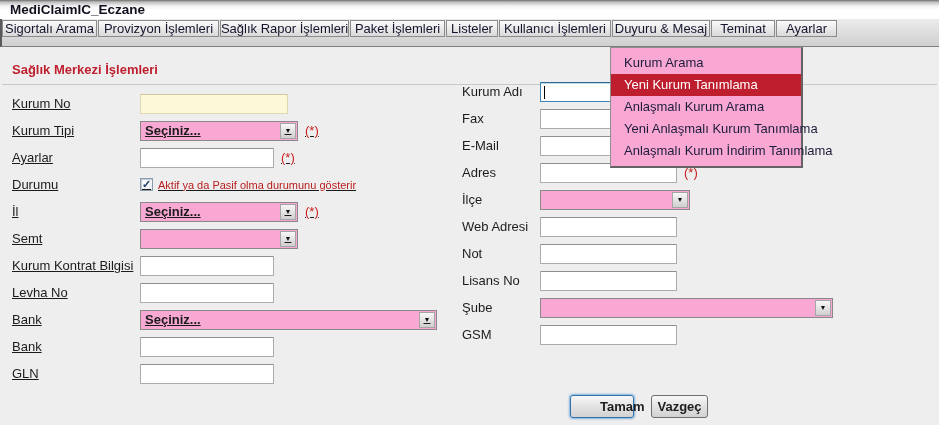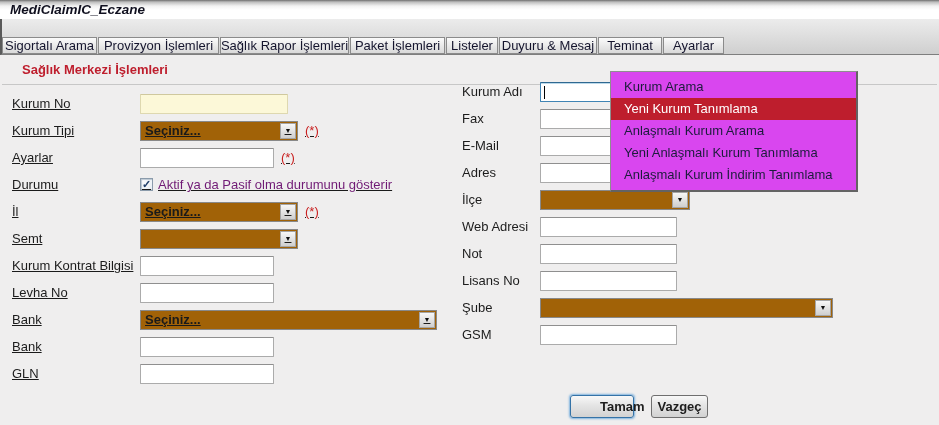--- a/index.html
+++ b/index.html
@@ -1,66 +1,66 @@
 <!DOCTYPE html>
 <html><head>
 <meta charset="utf-8">
 <style>
   html,body{margin:0;padding:0;background:#fff;}
   .win{position:relative;width:939px;height:425px;overflow:hidden;background:#efeeee;
        font-family:"Liberation Sans",sans-serif;font-size:13px;color:#1a1a1a;}
   
   .header{position:absolute;top:0;left:0;right:0;height:19px;
           background:linear-gradient(180deg,#6e6e6e 0px,#bdbdbd 2px,#f2f2f2 6px,#ffffff 10px);}
-  .app-title{position:absolute;left:10px;top:2px;font-weight:bold;font-style:italic;
+  .app-title{position:absolute;left:10px;top:2px;font-weight:bold;
              font-size:13.5px;color:#10101f;white-space:nowrap;}
   
-  .menubar{position:absolute;top:19px;left:0;right:0;height:36px;box-sizing:border-box;
+  .menubar{position:absolute;top:19px;left:0;right:0;height:28px;box-sizing:border-box;
            background:linear-gradient(#ececec,#cfcfcf);border-bottom:1px solid #7e7e7e;
-           border-left:2px solid #5a5a5a;display:flex;align-items:flex-end;padding-top:1px;}
+           border-left:2px solid #5a5a5a;display:flex;align-items:flex-start;padding-top:1px;}
   .menubtn{box-sizing:border-box;border:1px solid #8b8b8b;margin-right:1px;
            background:linear-gradient(#fbfbfb,#d9d9d9);display:flex;align-items:center;
            justify-content:center;color:#15152e;font-size:13px;white-space:nowrap;cursor:default;}
   
-  .dropdown{position:absolute;left:610px;top:47px;width:248px;z-index:10;background:#d946ef;
+  .dropdown{position:absolute;left:610px;top:47px;width:193px;z-index:10;background:#f9a8d4;
             border:1px solid #8f8f8f;border-right:2px solid #636363;border-bottom:2px solid #636363;
-            padding:4px 0;box-sizing:border-box;margin-top:24px;}
+            padding:4px 0;box-sizing:border-box;}
   .menu-item{height:22px;line-height:22px;padding-left:13px;color:#1c1c3c;font-size:13px;
              white-space:nowrap;cursor:default;}
   .menu-item.selected{background:#be1e2d;color:#ffffff;}
   
-  .section-title{position:absolute;left:12px;top:62px;font-weight:bold;color:#be1e2d;font-size:13px;margin-left:10px;}
+  .section-title{position:absolute;left:12px;top:62px;font-weight:bold;color:#be1e2d;font-size:13px;}
   .rule{position:absolute;top:84px;left:2px;right:2px;border-top:1px solid #c7c7c7;height:0;}
   
   .col{position:absolute;display:grid;grid-auto-rows:27px;align-items:center;}
   .col-left{left:12px;top:90px;grid-template-columns:128px auto;text-decoration:underline;}
   .col-right{left:462px;top:78px;grid-template-columns:78px auto;}
   .row{display:contents;}
   .flabel{color:#1c1c1c;font-size:13px;white-space:nowrap;}
   .cell{position:relative;display:flex;align-items:center;}
   .ti{height:20px;box-sizing:border-box;border:1px solid #ababab;border-top-color:#8f8f8f;
       border-radius:1px;background:#fff;padding:0 3px;width:134px;
       font:13px "Liberation Sans",sans-serif;outline:none;}
   .ti.r{width:137px;}
   .ti.yellow{width:148px;background:#fcf8d8;border-color:#ded8b0;border-top-color:#cfc89e;}
   .ti.focused{border-color:#4084b4;border-top-color:#2f6991;box-shadow:inset 0 1px 0 #bcd9ea;}
   .caret{position:absolute;left:4px;top:4px;width:1px;height:13px;background:#000;}
-  .combo{width:158px;height:20px;box-sizing:border-box;border:1px solid #898989;background:#a16207;
+  .combo{width:158px;height:20px;box-sizing:border-box;border:1px solid #898989;background:#f9a8d4;
          display:flex;align-items:center;cursor:default;}
   .combo .val{flex:1;padding-left:4px;font-weight:bold;font-size:13px;white-space:nowrap;overflow:hidden;}
   .combo .arrow{width:16px;align-self:stretch;margin:1px;border:1px solid #a5a5a5;box-sizing:border-box;
         background:linear-gradient(#f7f7f7,#cfcfcf);display:flex;align-items:center;
         justify-content:center;font-size:7px;color:#101010;}
   .combo.w-left{width:297px;} .combo.w-right{width:293px;} .combo.ilce{width:150px;}
   .req{color:#c92121;margin-left:7px;font-size:13px;}
   .cb{width:13px;height:13px;box-sizing:border-box;border:1px solid #8b9bab;flex:0 0 auto;
       background:linear-gradient(135deg,#ffffff,#e7edf2);display:inline-flex;align-items:center;
       justify-content:center;margin-right:5px;box-shadow:inset 1px 1px 1px rgba(110,135,160,.45);}
   .cb .tick{font-size:11px;font-weight:bold;color:#22406b;line-height:1;margin-top:-1px;}
-  .cb-label{font-size:13px;color:#701a75;white-space:nowrap;}
+  .cb-label{font-size:11px;color:#b91c1c;white-space:nowrap;}
   
   .btn{position:absolute;top:395px;height:23px;box-sizing:border-box;border-radius:3px;
        font:bold 13px "Liberation Sans",sans-serif;color:#1e1e1e;text-align:center;line-height:21px;
        background:linear-gradient(#f8f8f8,#e4e4e4 45%,#d2d2d2);cursor:default;}
   .btn.ok{left:570px;width:64px;border:1px solid #3573a7;box-shadow:0 0 2px 1px #7fb2de;padding-left:29px;}
   .btn.cancel{left:651px;width:57px;border:1px solid #6f6f6f;}
 </style>
 </head>
 <body>
 
@@ -69,20 +69,21 @@
   <div class="header">
     <span class="app-title">MediClaimIC_Eczane</span>
   </div>
 
   <div class="menubar">
     <div class="menubtn" style="width:95px">Sigortalı Arama</div>
     <div class="menubtn" style="width:121px">Provizyon İşlemleri</div>
     <div class="menubtn" style="width:129px">Sağlık Rapor İşlemleri</div>
     <div class="menubtn" style="width:95px">Paket İşlemleri</div>
     <div class="menubtn" style="width:52px">Listeler</div>
+    <div class="menubtn" style="width:112px">Kullanıcı İşlemleri</div>
     <div class="menubtn" style="width:98px">Duyuru &amp; Mesaj</div>
     <div class="menubtn" style="width:64px">Teminat</div>
     <div class="menubtn" style="width:61px">Ayarlar</div>
   </div>
 
   <div class="dropdown">
     <div class="menu-item">Kurum Arama</div>
     <div class="menu-item selected">Yeni Kurum Tanımlama</div>
     <div class="menu-item">Anlaşmalı Kurum Arama</div>
     <div class="menu-item">Yeni Anlaşmalı Kurum Tanımlama</div>

